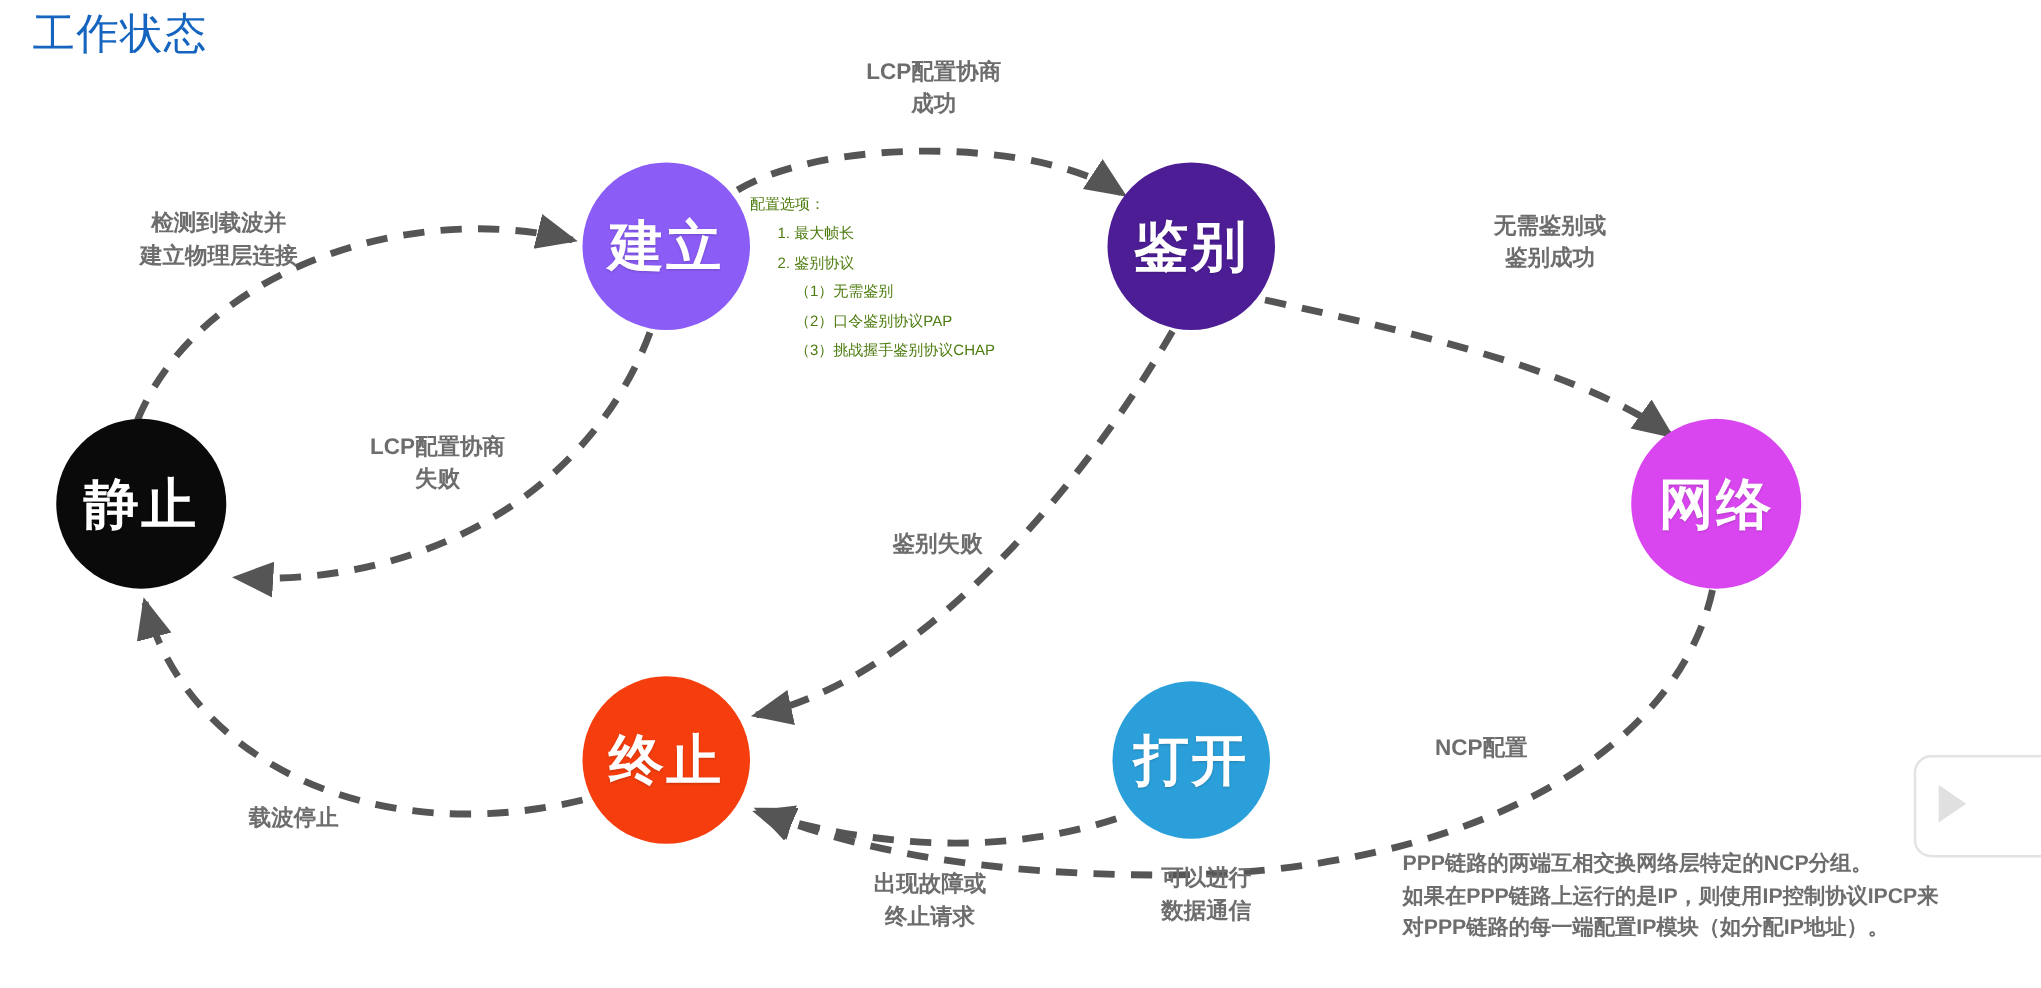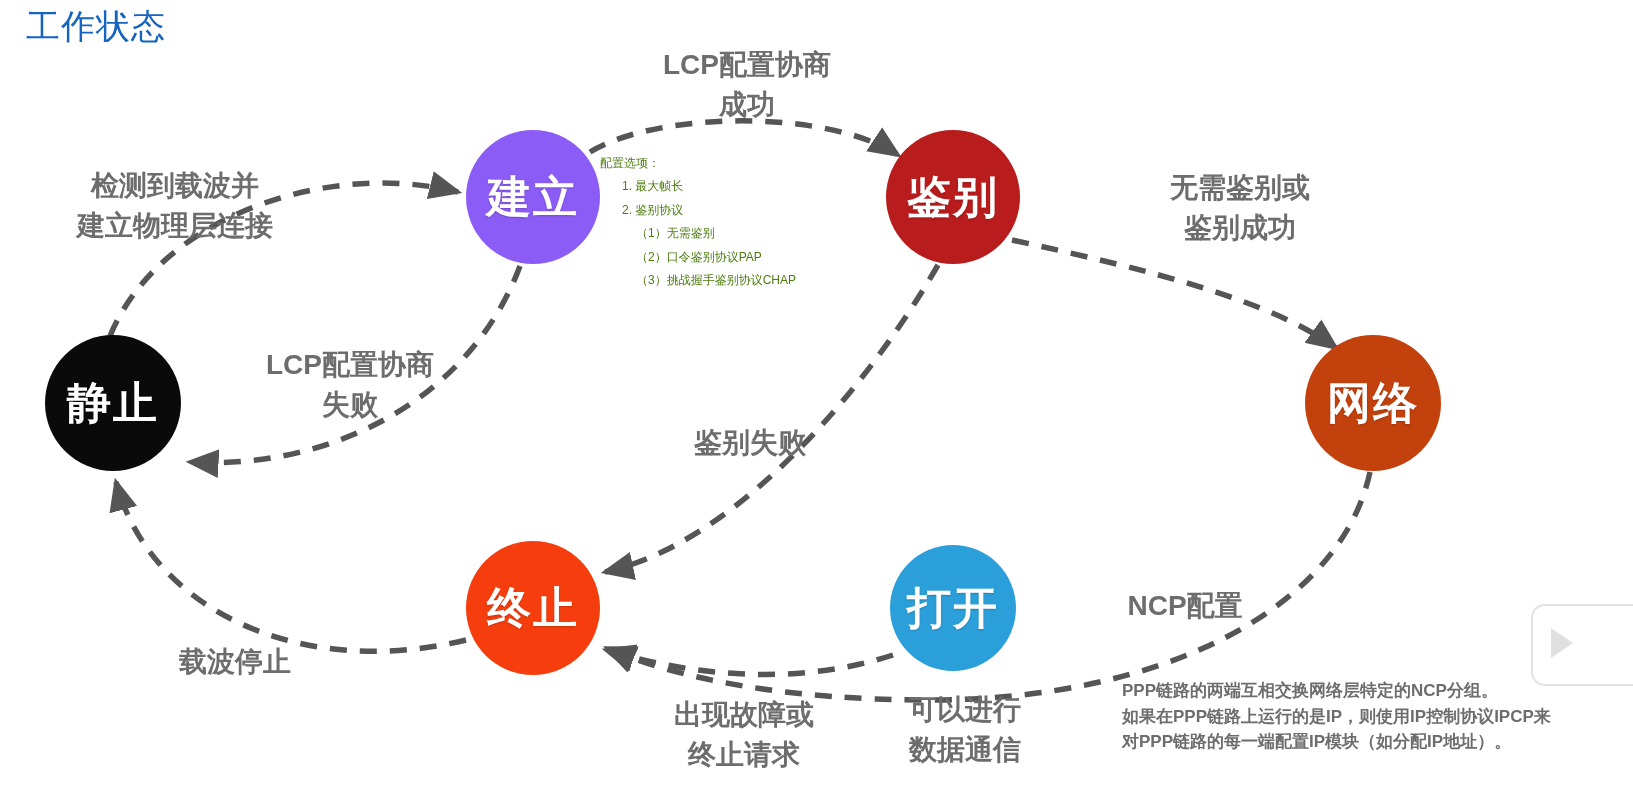--- a/index.html
+++ b/index.html
@@ -43,21 +43,21 @@
     color: #ffffff;
     font-weight: bold;
     font-size: 44px;
     letter-spacing: 2px;
     text-shadow: 0 1px 2px rgba(0,0,0,0.18);
   }
   .edge-label {
     position: absolute;
     color: #6d6d6d;
     font-weight: bold;
-    font-size: 28px;
+    font-size: 18px;
     line-height: 1.42;
     text-align: center;
     white-space: pre-line;
   }
   .note {
     position: absolute;
     color: #6d6d6d;
     font-weight: bold;
     font-size: 17px;
     line-height: 1.5;
@@ -129,25 +129,25 @@
   </svg>
 
   <div class="node" style="left:45px; top:335px; width:136px; height:136px; background:#0a0a0a;">
     <span>静止</span>
   </div>
 
   <div class="node" style="left:466px; top:130px; width:134px; height:134px; background:#8b5cf6;">
     <span>建立</span>
   </div>
 
-  <div class="node" style="left:886px; top:130px; width:134px; height:134px; background:#b91c1c;">
+  <div class="node" style="left:886px; top:130px; width:134px; height:134px; background:#4c1d95;">
     <span>鉴别</span>
   </div>
 
-  <div class="node" style="left:1305px; top:335px; width:136px; height:136px; background:#c2410c;">
+  <div class="node" style="left:1305px; top:335px; width:136px; height:136px; background:#d946ef;">
     <span>网络</span>
   </div>
 
   <div class="node" style="left:466px; top:541px; width:134px; height:134px; background:#f53d0d;">
     <span>终止</span>
   </div>
 
   <div class="node" style="left:890px; top:545px; width:126px; height:126px; background:#2b9fd9;">
     <span>打开</span>
   </div>

